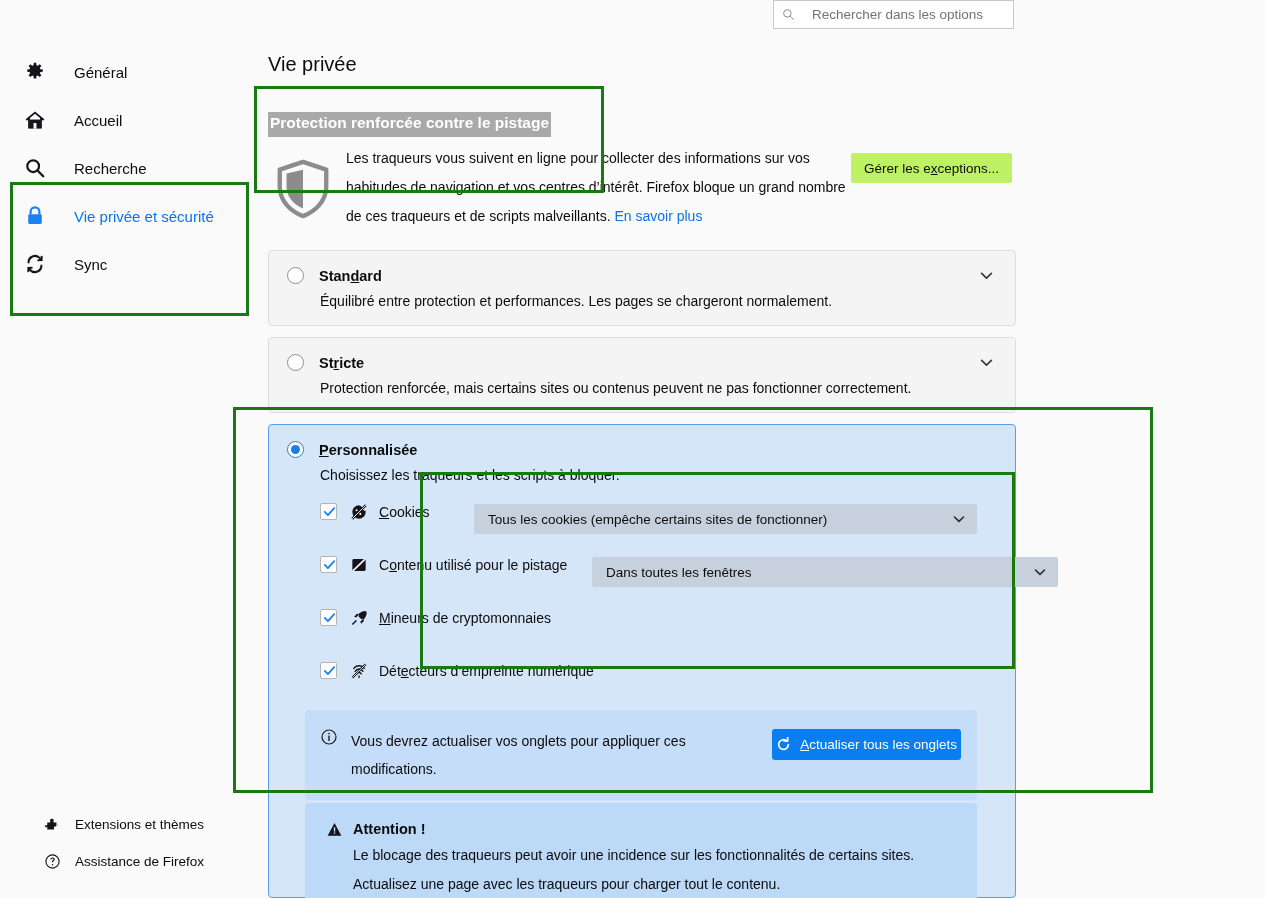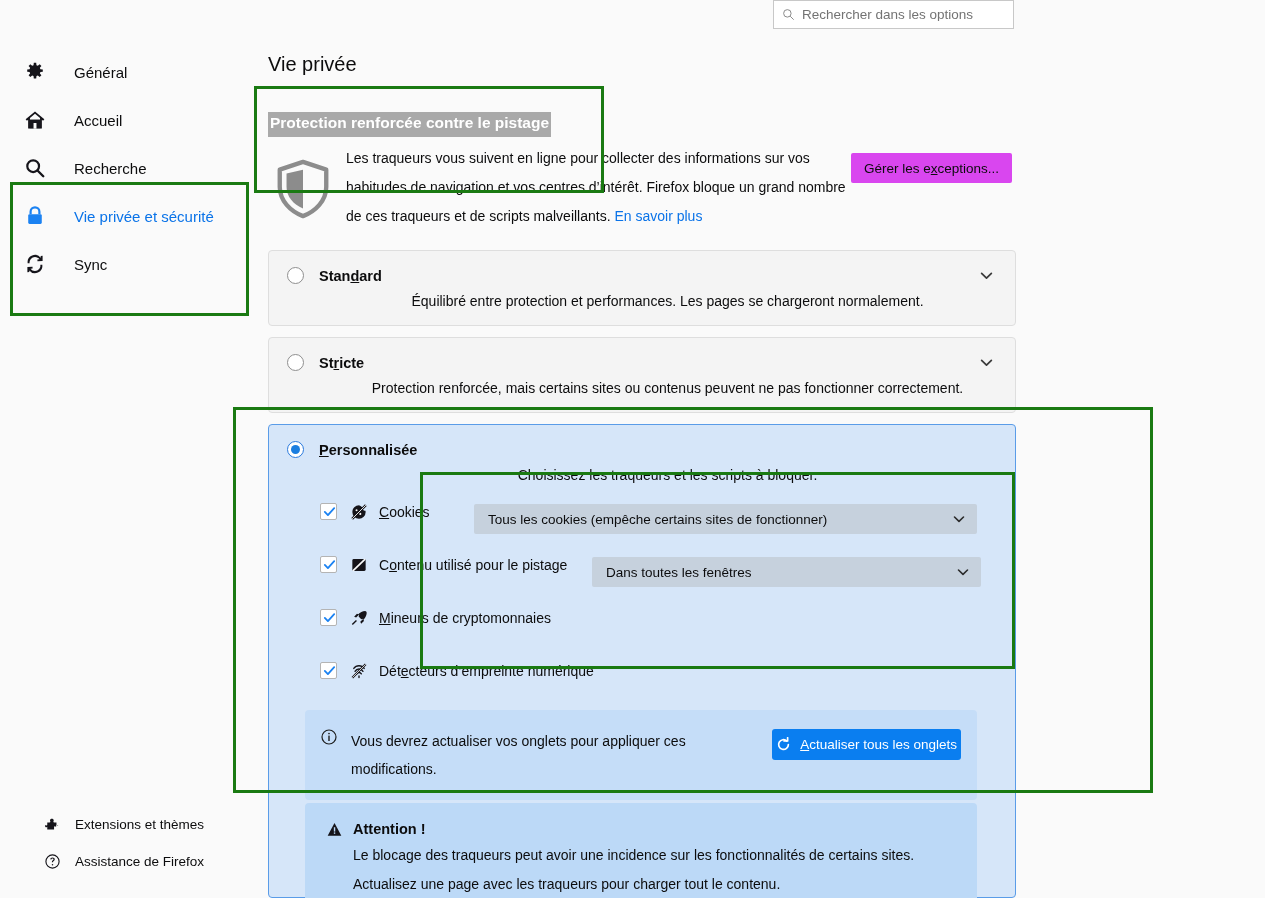--- a/index.html
+++ b/index.html
@@ -13,21 +13,21 @@
   }
 
   #root { position: relative; width: 1265px; height: 898px; background: #fafafa; }
 
   
   .search-wrap {
     position: absolute; left: 773px; top: 0px;
     width: 241px; height: 29px;
     background: #ffffff;
     border: 1px solid #c8c8c8;
-    display: flex; align-items: center; gap: 7px;
+    display: flex; align-items: center; gap: 17px;
     padding: 0 8px;
   }
   .search-icon { flex: 0 0 auto; width: 13px; height: 13px; display: block; }
   .search-input-text {
     font-size: 13.5px; color: #737373; line-height: 1;
     white-space: nowrap; overflow: hidden;
   }
 
   
   .sidebar { position: absolute; left: 0; top: 48px; width: 250px; }
@@ -65,31 +65,31 @@
   .shield-icon { width: 62px; height: 62px; flex: 0 0 auto; margin-left: 4px; margin-top: 2px; }
   .intro-text {
     margin-left: 12px;
     width: 510px;
     font-size: 14px; line-height: 29px; color: #0c0c0d;
   }
   .link { color: #0a73e8; text-decoration: none; cursor: pointer; }
 
   .btn-secondary {
     position: absolute; left: 851px; top: 153px;
-    background: #d946ef; color: #0c0c0d;
+    background: #bef264; color: #0c0c0d;
     border: 0; border-radius: 2px;
     height: 30px; padding: 0 13px;
     font-size: 13.5px; font-family: "Liberation Sans", sans-serif;
     cursor: pointer; white-space: nowrap;
   }
 
   
   .opt-card {
     position: absolute; left: 268px; width: 748px;
-    background: #f4f4f4; border: 1px solid #dedede; border-radius: 4px; text-align: center;
+    background: #f4f4f4; border: 1px solid #dedede; border-radius: 4px;
   }
   .opt-card.selected {
     background: #d6e6f9; border: 1px solid #5a9ce8;
   }
   .opt-header { display: flex; align-items: center; padding: 16px 0 0 18px; }
   .radio {
     width: 17px; height: 17px; border-radius: 50%;
     border: 1px solid #8f8f8f; background: #fff;
     flex: 0 0 auto; position: relative;
   }
@@ -352,21 +352,21 @@
     </div>
   </div>
 
   <div class="dropdown" style="left:474px; top:504px; width:503px;">
     <span>Tous les cookies (empêche certains sites de fonctionner)</span>
     <svg class="chev" viewBox="0 0 12 12">
       <polyline points="1.5,4 6,8.4 10.5,4" fill="none" stroke="#2b2b2b" stroke-width="1.6" stroke-linecap="round" stroke-linejoin="round"></polyline>
     </svg>
   </div>
 
-  <div class="dropdown" style="left:592px; top:557px; width:389px;">
+  <div class="dropdown" style="left:592px; top:557px; width:466px;">
     <span>Dans toutes les fenêtres</span>
     <svg class="chev" viewBox="0 0 12 12">
       <polyline points="1.5,4 6,8.4 10.5,4" fill="none" stroke="#2b2b2b" stroke-width="1.6" stroke-linecap="round" stroke-linejoin="round"></polyline>
     </svg>
   </div>
 
   <div class="info-box" style="top:710px;">
     <svg class="info-icon" viewBox="0 0 16 16">
       <circle cx="8" cy="8" r="7" fill="none" stroke="#1d1d1d" stroke-width="1.2"></circle>
       <circle cx="8" cy="4.5" r=".85" fill="#1d1d1d"></circle>

